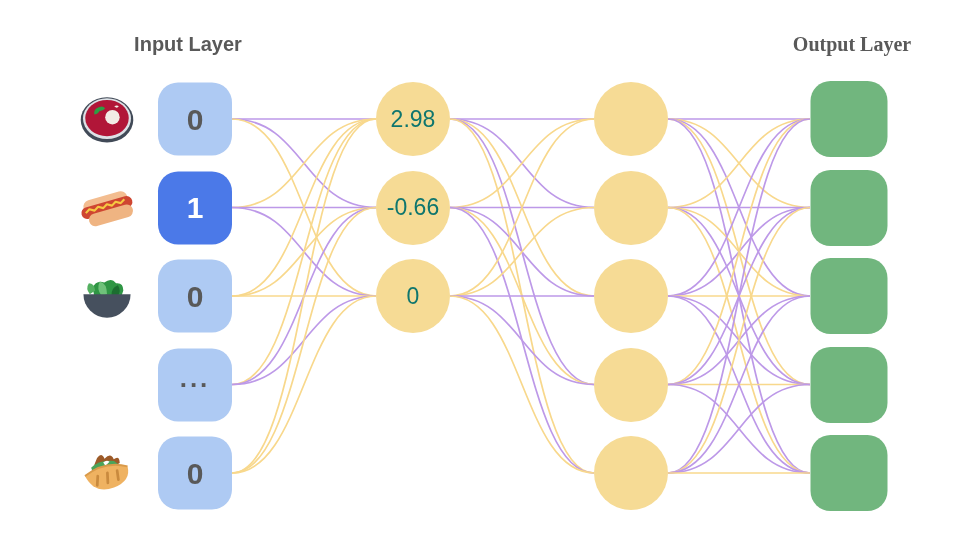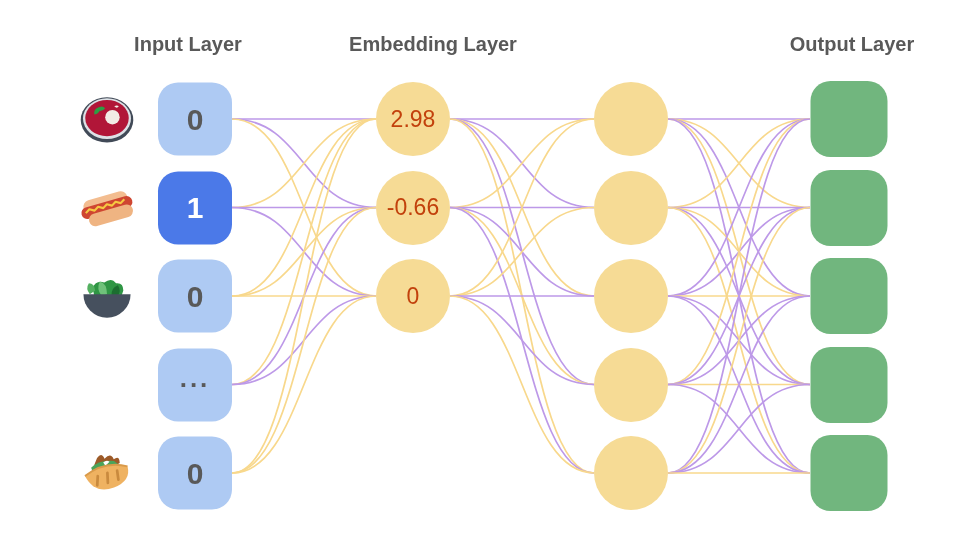--- a/index.html
+++ b/index.html
@@ -13,21 +13,21 @@
     transform:translateX(-50%);
   }
   #edge-svg{position:absolute;left:0;top:0;}
   .node{position:absolute;display:flex;align-items:center;justify-content:center;}
   .input-box{
     width:74px;height:73px;border-radius:20px;
     font-size:30px;font-weight:bold;color:#595959;
   }
   .input-box.dots{font-size:26px;letter-spacing:3px;}
   .input-box.dots span{transform:translateY(-7px);}
-  .circle-node{width:74px;height:74px;border-radius:50%;font-size:23px;color:#c2410c;text-align:right;}
+  .circle-node{width:74px;height:74px;border-radius:50%;font-size:23px;color:#0f766e;text-align:right;}
   .output-box{width:77px;height:76px;border-radius:20px;}
   .food-icon{position:absolute;width:58px;height:58px;transform:translate(-50%,-50%);}
   .food-icon svg{width:100%;height:100%;display:block;}
 </style>
 </head>
 <body>
 
 <div id="stage">
   <svg id="edge-svg" width="960" height="540">
       <path d="M 232 119 C 304 119, 304 119, 376 119" fill="none" stroke="#bd99e8" stroke-width="1.7"></path>
@@ -81,22 +81,21 @@
       <path d="M 668 384.5 C 739 384.5, 739 384.5, 810 384.5" fill="none" stroke="#f8d88c" stroke-width="1.7"></path>
       <path d="M 668 384.5 C 739 384.5, 739 473, 810 473" fill="none" stroke="#bd99e8" stroke-width="1.7"></path>
       <path d="M 668 473 C 739 473, 739 119, 810 119" fill="none" stroke="#bd99e8" stroke-width="1.7"></path>
       <path d="M 668 473 C 739 473, 739 207.5, 810 207.5" fill="none" stroke="#f8d88c" stroke-width="1.7"></path>
       <path d="M 668 473 C 739 473, 739 296, 810 296" fill="none" stroke="#bd99e8" stroke-width="1.7"></path>
       <path d="M 668 473 C 739 473, 739 384.5, 810 384.5" fill="none" stroke="#bd99e8" stroke-width="1.7"></path>
       <path d="M 668 473 C 739 473, 739 473, 810 473" fill="none" stroke="#f8d88c" stroke-width="1.7"></path>
     </svg>
 
   <div class="layer-title" style="left:188px;text-align:center;">Input Layer</div>
-  <div class="layer-title" style="left:433px;">Embedding Layer</div>
-  <div class="layer-title" style="left:852px;">Output Layer</div>
+  <div class="layer-title" style="left:852px;font-family:Liberation Serif, serif;">Output Layer</div>
 
   <div id="icons-col">
       <div class="food-icon" style="left: 107px; top: 119px;">
         <svg viewBox="0 0 64 64">
     <ellipse cx="32" cy="33" rx="29" ry="25" fill="#414a57"></ellipse>
     <ellipse cx="32" cy="31.5" rx="26.5" ry="22.5" fill="#dde1e6"></ellipse>
     <ellipse cx="32" cy="31" rx="24" ry="20" fill="#b11638"></ellipse>
     <circle cx="38" cy="30" r="8" fill="#f2ece6"></circle>
     <path d="M20 21 q6 -5 10 -1 q-5 6 -10 1z" fill="#2e9e44"></path>
     <path d="M18 27 q-1 -7 6 -8 q1 7 -6 8z" fill="#2e9e44"></path>

